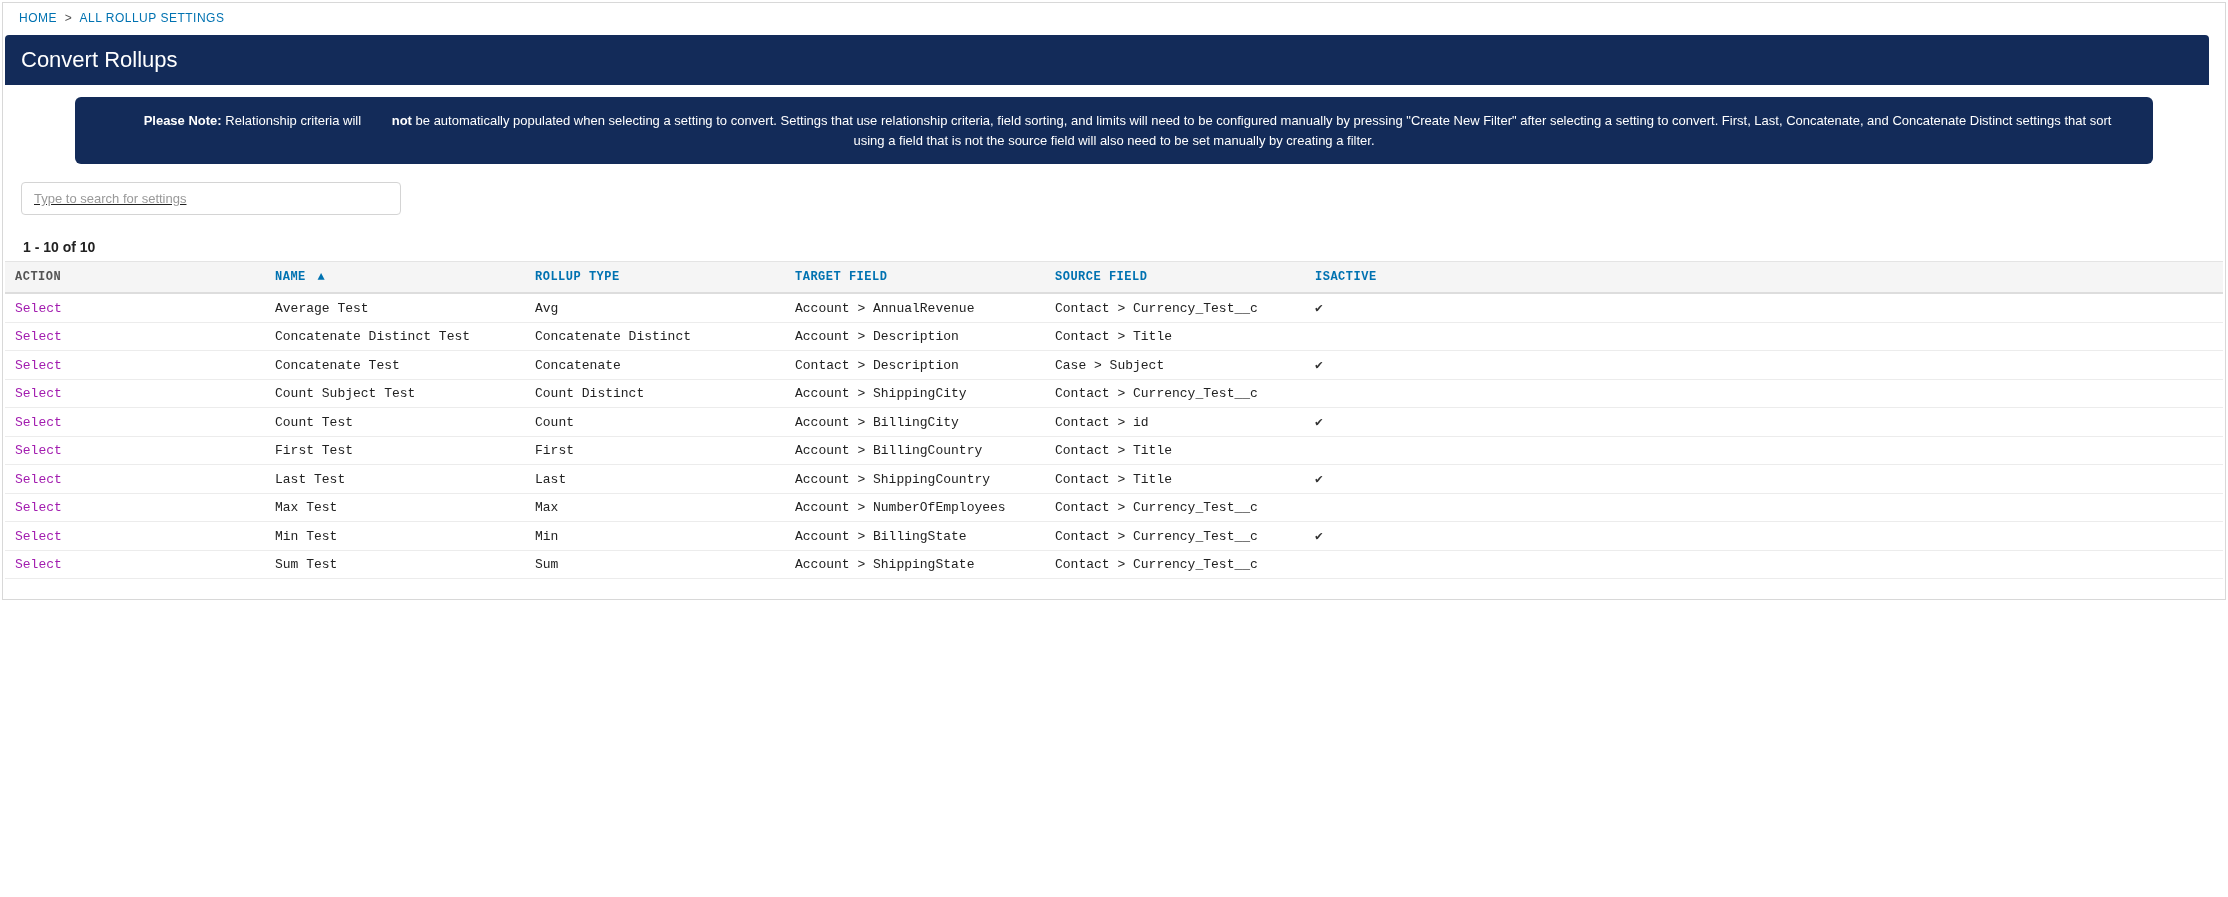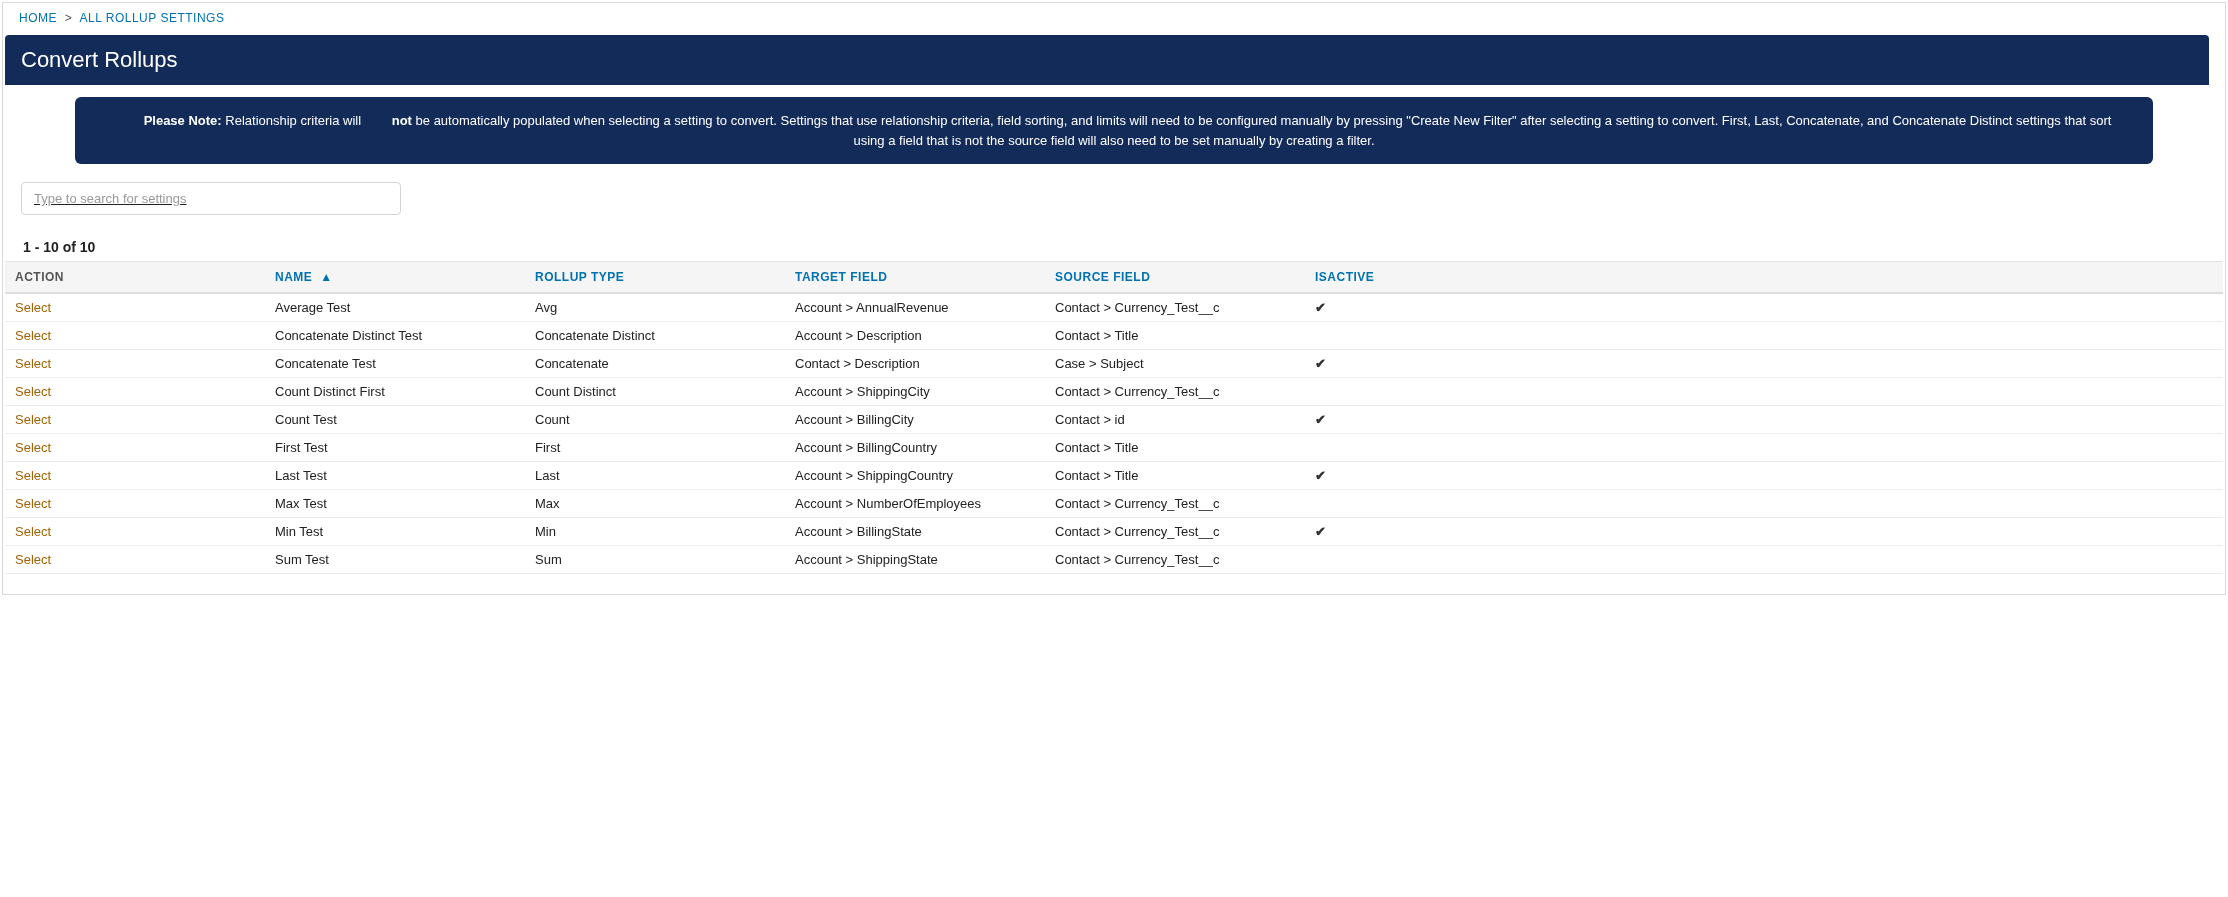--- a/index.html
+++ b/index.html
@@ -117,29 +117,30 @@
   .sort-indicator { margin-left: 4px; }
   tbody td {
     padding: 6px 10px;
     border-bottom: 1px solid #ececec;
     vertical-align: middle;
     white-space: nowrap;
     overflow: hidden;
     text-overflow: ellipsis;
   }
   tbody a.selectlink {
-    color: #a16207;
+    color: #a21caf;
     text-decoration: none;
   }
   .check {
     font-weight: 700;
     color: #333;
   }
   .scrollcol {
     overflow-y: auto;
+    font-family: Liberation Mono, monospace;
   }
 </style>
 </head>
 <body>
 
 <div class="outer">
 
   <div class="breadcrumbs">
     <a href="#">HOME</a>
     <span class="sep">&gt;</span>
@@ -204,21 +205,21 @@
             <tr>
               <td><a href="#" class="selectlink">Select</a></td>
               <td>Concatenate Test</td>
               <td>Concatenate</td>
               <td>Contact &gt; Description</td>
               <td>Case &gt; Subject</td>
               <td><span class="check">✔</span></td>
             </tr>
             <tr>
               <td><a href="#" class="selectlink">Select</a></td>
-              <td>Count Distinct First</td>
+              <td>Count Subject Test</td>
               <td>Count Distinct</td>
               <td>Account &gt; ShippingCity</td>
               <td>Contact &gt; Currency_Test__c</td>
               <td></td>
             </tr>
             <tr>
               <td><a href="#" class="selectlink">Select</a></td>
               <td>Count Test</td>
               <td>Count</td>
               <td>Account &gt; BillingCity</td>

